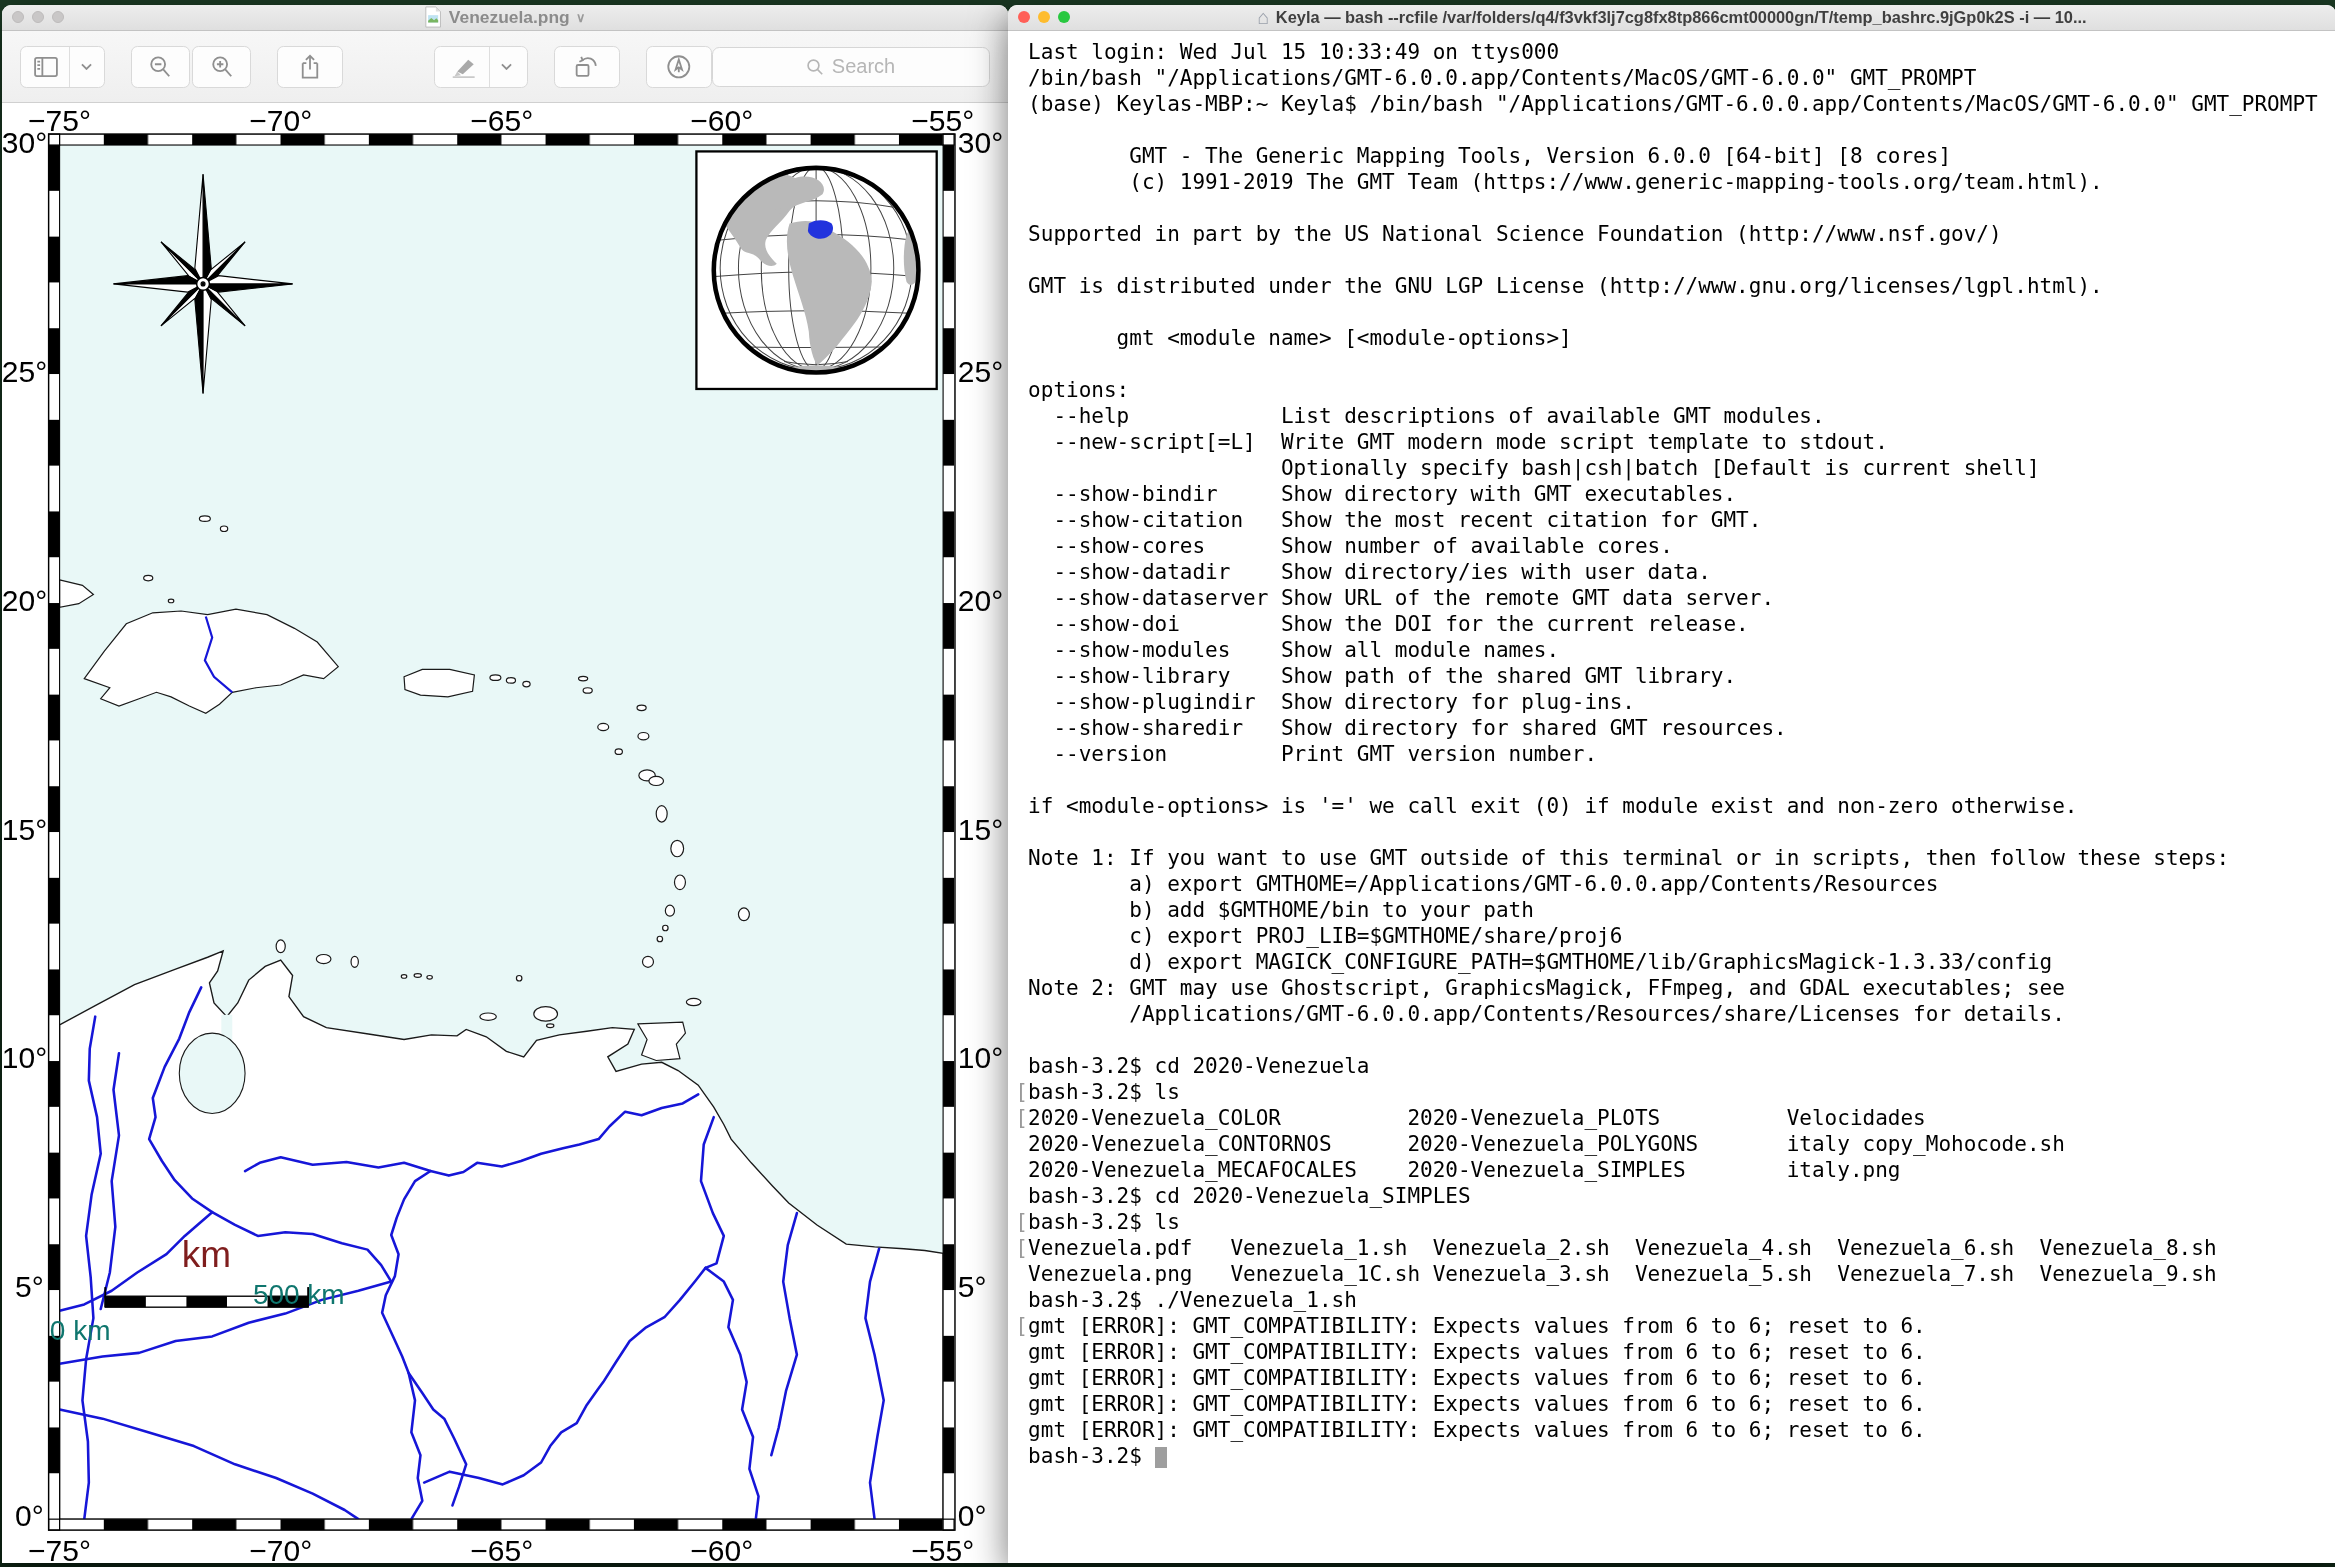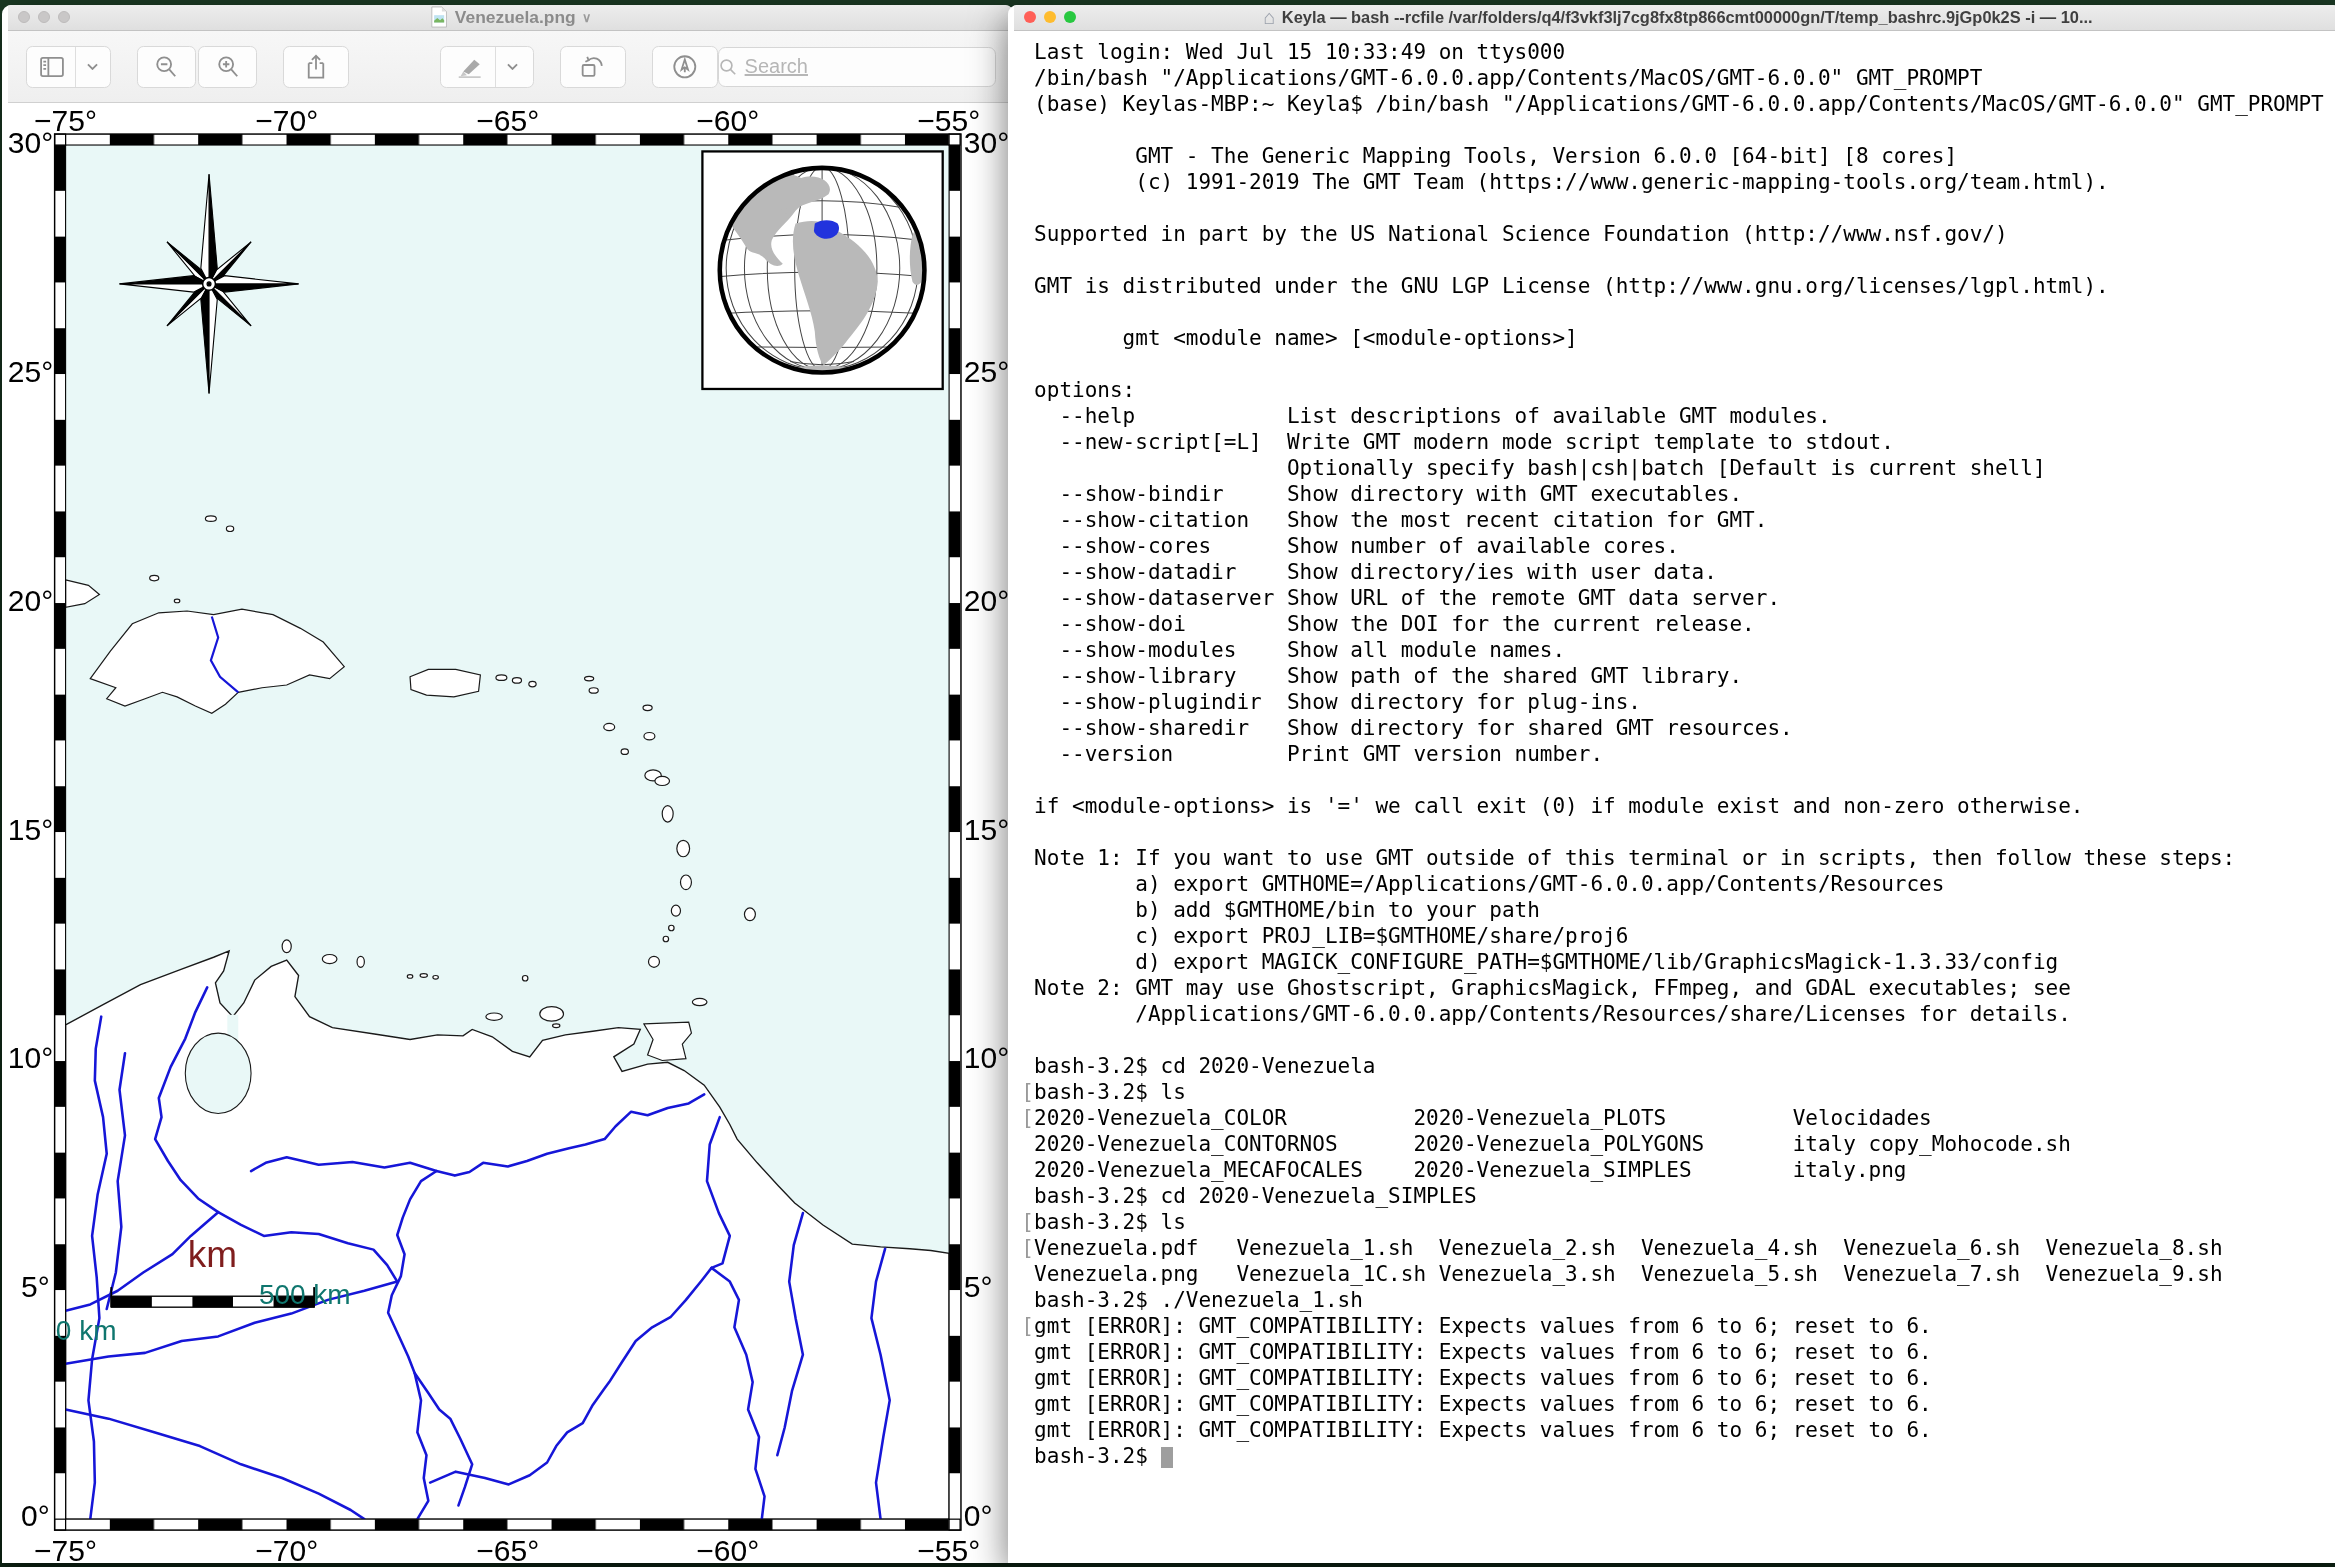--- a/index.html
+++ b/index.html
@@ -1,19 +1,19 @@
 <!DOCTYPE html>
 <html style="font-size:14.6px"><head>
 <meta charset="utf-8">
 <style>
   html,body{margin:0;padding:0;width:2335px;height:1568px;overflow:hidden;
     background:linear-gradient(180deg,#1b3a24 0%,#14301c 40%,#0e2715 100%);
     font-family:"Liberation Sans",sans-serif;}
   .window{position:absolute;top:4.6px;height:1558px;background:#fff;
-    border-radius:9.1px 9.1px 0 0;box-shadow:0 11px 37px rgba(0,0,0,.55);overflow:hidden;padding-left:6px;}
+    border-radius:9.1px 9.1px 0 0;box-shadow:0 11px 37px rgba(0,0,0,.55);overflow:hidden;}
   #preview-window{left:1.8px;width:1006px;}
   #terminal-window{left:1008px;width:1328px;}
   
   .titlebar{height:25.6px;display:flex;align-items:center;
     background:linear-gradient(180deg,#ededed,#dfdfdf);border-bottom:0.9px solid #c3c3c3;
     position:relative;flex:none;}
   .lights{display:flex;gap:8.2px;margin-left:10px;}
   .light{width:12px;height:12px;border-radius:50%;}
   .light.grey{background:#c9c7c7;border:0.9px solid #bdbbbb;box-sizing:border-box;}
   .light.red{background:#ff5f57;}
@@ -31,21 +31,21 @@
     border-bottom:0.9px solid #d0d0d0;display:flex;align-items:center;padding:0 18.3px;box-sizing:border-box;}
   .tbtn{height:40px;background:#fdfdfd;border:0.9px solid #d9d9d9;border-radius:6.4px;
     display:flex;align-items:center;justify-content:center;color:#8f8f8f;}
   .tbtn svg{stroke:#8f8f8f;fill:none;stroke-width:2;}
   .tb-gap{width:25.6px;flex:none;}
   .tb-gap-lg{width:91px;flex:none;}
   .split{display:flex;align-items:stretch;padding:0;}
   .split .seg{display:flex;align-items:center;justify-content:center;padding:0 11px;}
   .split .seg+.seg{border-left:0.9px solid #dedede;}
   .searchbox{margin-left:auto;width:291px;height:38px;border:0.9px solid #d6d6d6;border-radius:7.3px;
-    background:#fdfdfd;display:flex;align-items:center;justify-content:flex-start;gap:7.3px;color:#b6b6b6;font-size:20px;text-decoration:underline;}
+    background:#fdfdfd;display:flex;align-items:center;justify-content:center;gap:7.3px;color:#b6b6b6;font-size:20px;}
   
   .map-area{position:relative;width:1006px;height:1460px;background:#ffffff;}
   .map-area svg{position:absolute;left:0;top:0;}
   .maplab{position:absolute;font-size:30px;color:#000;font-family:"Liberation Sans",sans-serif;}
   .scale-km{position:absolute;font-size:37px;color:#7f1d1d;}
   .scale-end{position:absolute;font-size:28px;color:#0f766e;}
   
   .term-body{background:#fff;height:1532px;padding:8.2px 0 0 11px;box-sizing:border-box;
     font-family:"DejaVu Sans Mono","Liberation Mono",monospace;font-size:21px;line-height:26px;color:#000;}
   .tline{white-space:pre;position:relative;padding-left:9.1px;height:26px;}

